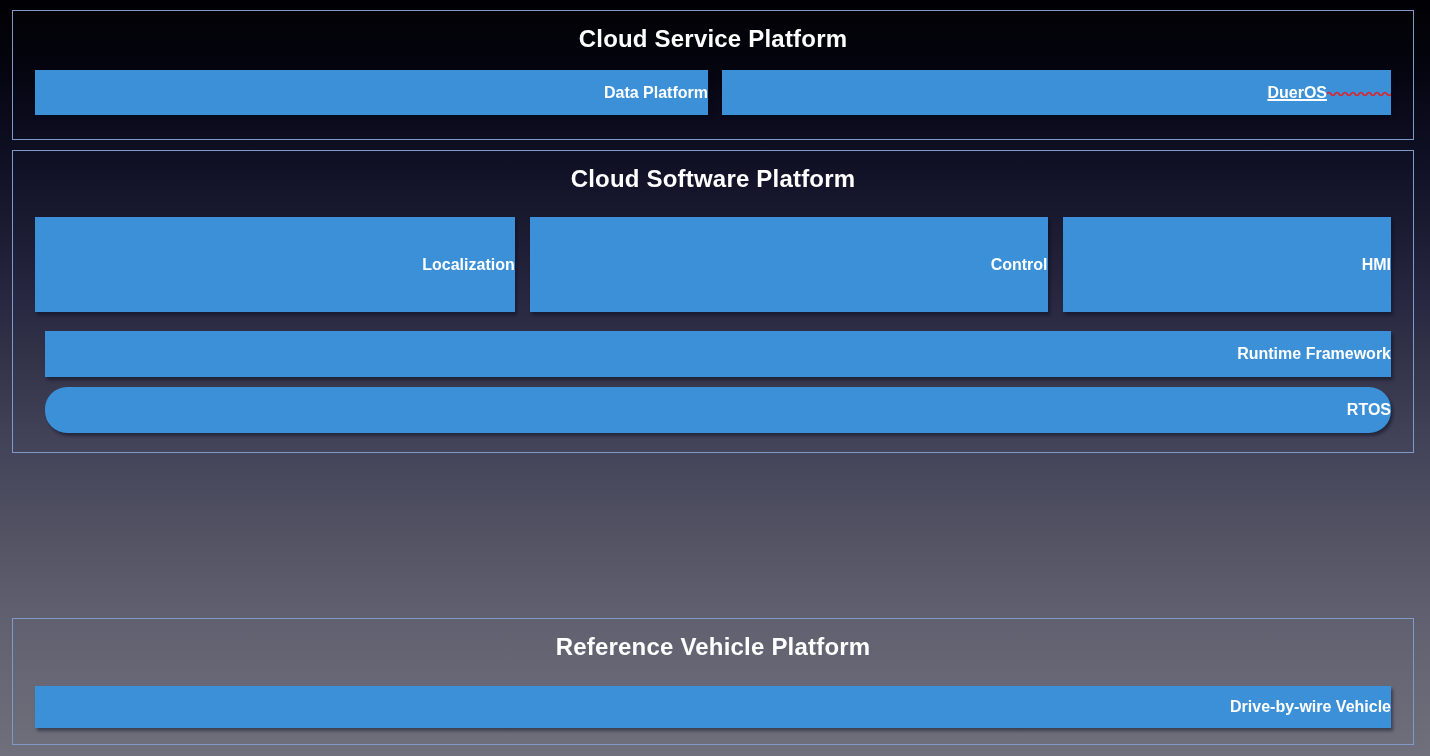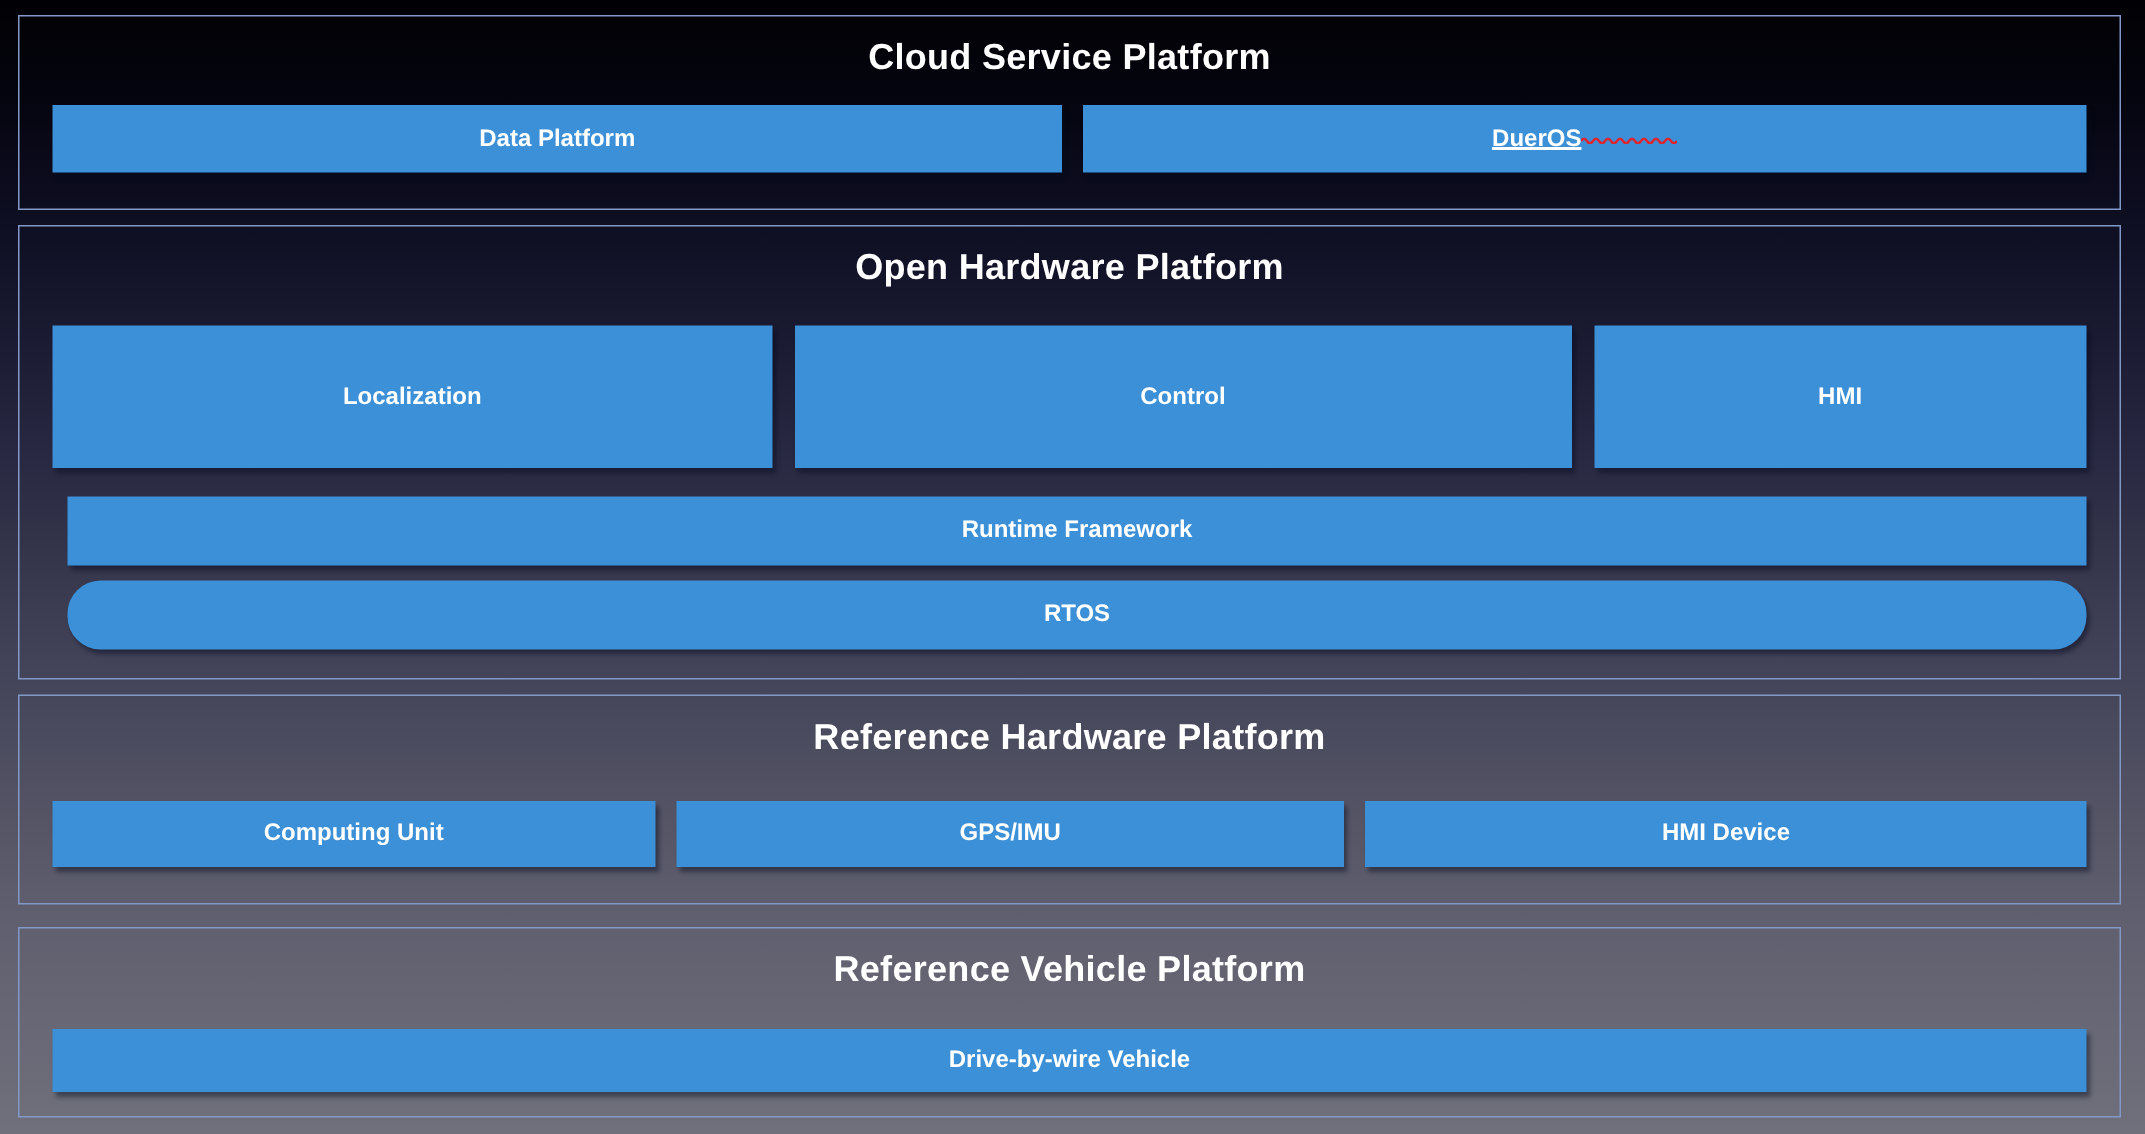--- a/index.html
+++ b/index.html
@@ -66,21 +66,21 @@
     height: 46px;
   }
   .bar-runtime { top: 180px; }
   .bar-rtos    { top: 236px; border-radius: 22px; }
 
   .box {
     background: #3b90d8;
     color: #ffffff;
     display: flex;
     align-items: center;
-    justify-content: center;
+    justify-content: flex-end;
     font-size: 16px;
     font-weight: bold;
     box-shadow: 2px 3px 3px rgba(5, 10, 28, 0.45);
     text-align: center;
   }
   .f672 { flex: 672 1 0; }
   .f668 { flex: 668 1 0; }
   .f479 { flex: 479 1 0; }
   .f517 { flex: 517 1 0; }
   .f328 { flex: 328 1 0; }
@@ -113,54 +113,40 @@
           <span class="dueros-text">DuerOS</span>
           <svg class="squiggle" width="64" height="6" viewBox="0 0 64 6">
             <path d="M0 4 Q 2 1 4 4 T 8 4 T 12 4 T 16 4 T 20 4 T 24 4 T 28 4 T 32 4 T 36 4 T 40 4 T 44 4 T 48 4 T 52 4 T 56 4 T 60 4 T 64 4" fill="none" stroke="#e0242c" stroke-width="1.6"></path>
           </svg>
         </span>
       </div>
     </div>
   </section>
 
   <section class="panel panel-software">
-    <h2 class="panel-title">Open Hardware Platform</h2>
+    <h2 class="panel-title">Cloud Software Platform</h2>
     <div class="row row-soft1">
       <div class="box f479">
         <span>Localization</span>
       </div>
       <div class="box f517">
         <span>Control</span>
       </div>
       <div class="box f328">
         <span>HMI</span>
       </div>
     </div>
     <div class="box bar bar-runtime">
       <span>Runtime Framework</span>
     </div>
     <div class="box bar bar-rtos">
       <span>RTOS</span>
     </div>
   </section>
 
-  <section class="panel panel-hardware">
-    <h2 class="panel-title">Reference Hardware Platform</h2>
-    <div class="row row-hw">
-      <div class="box f401">
-        <span>Computing Unit</span>
-      </div>
-      <div class="box f445">
-        <span>GPS/IMU</span>
-      </div>
-      <div class="box f480">
-        <span>HMI Device</span>
-      </div>
-    </div>
-  </section>
 
   <section class="panel panel-vehicle">
     <h2 class="panel-title">Reference Vehicle Platform</h2>
     <div class="row row-veh">
       <div class="box full">
         <span>Drive-by-wire Vehicle</span>
       </div>
     </div>
   </section>
 

